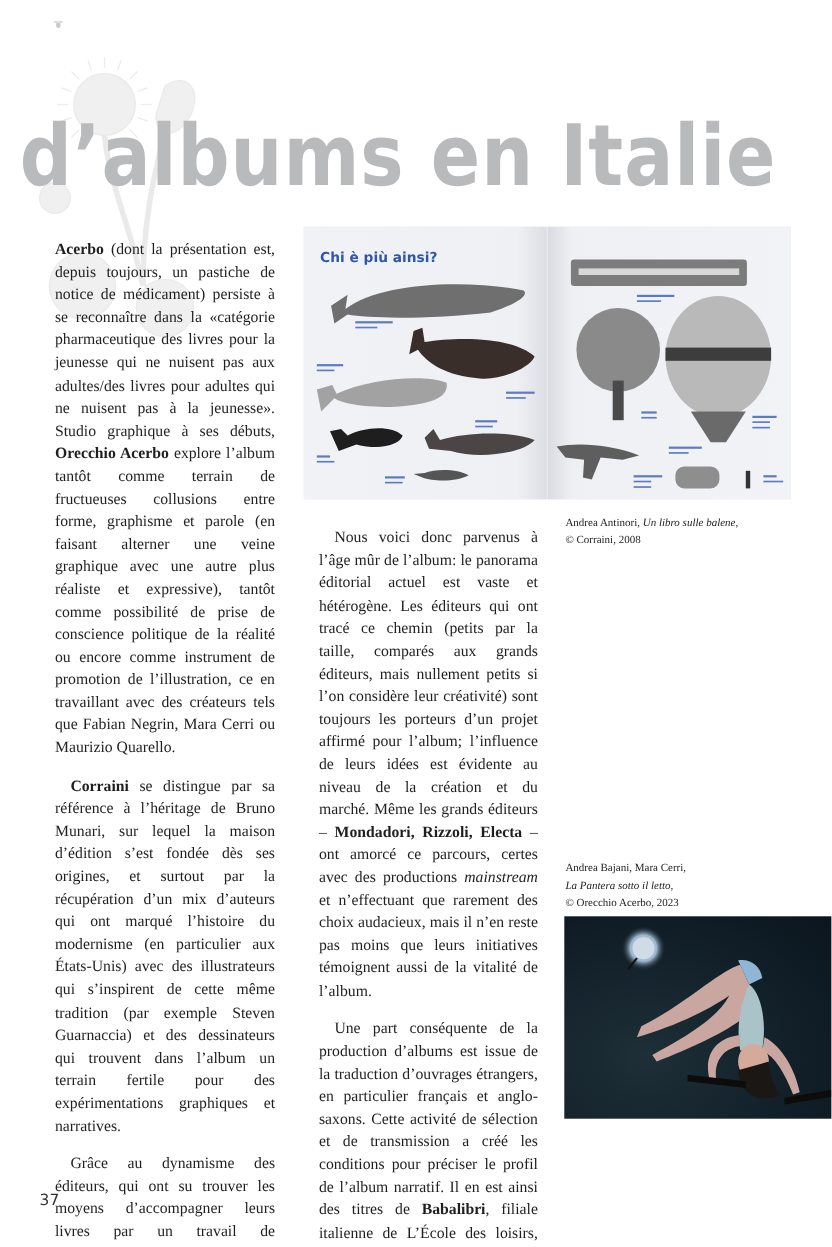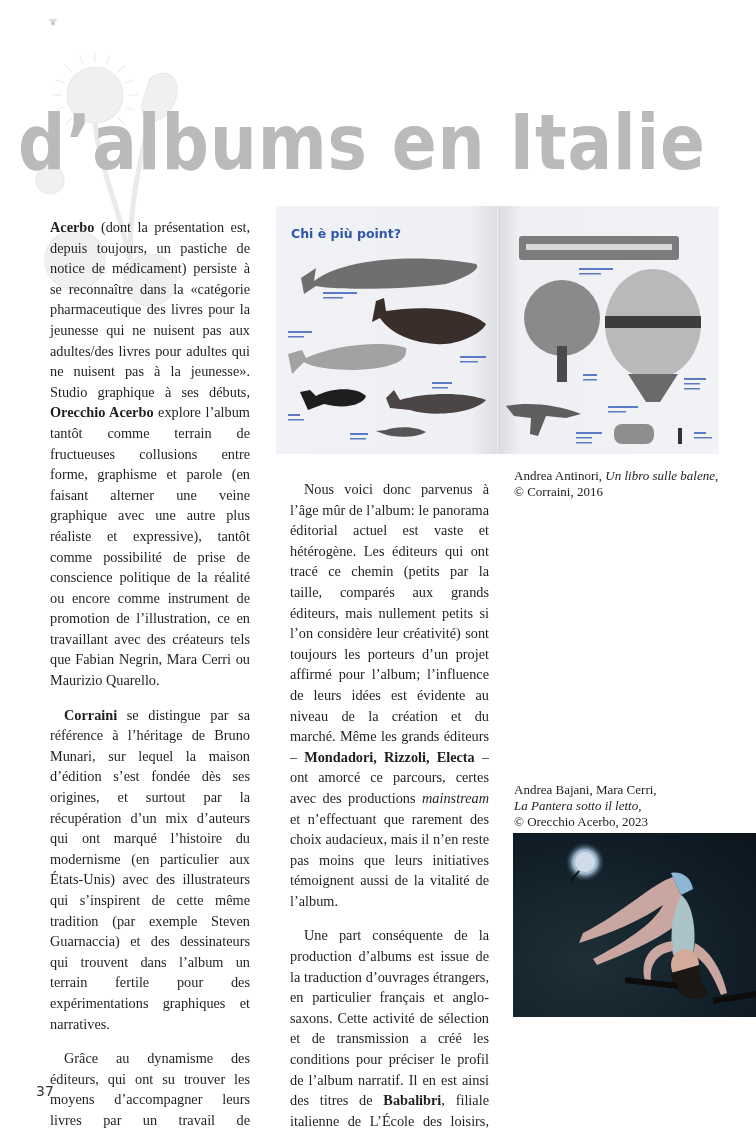--- a/index.html
+++ b/index.html
@@ -26,21 +26,21 @@
 
   #col-left { left: 36px; top: 203px; width: 228px; }
   #col-mid { left: 276px; top: 465px; width: 227px; }
 
   .spread { position: absolute; left: 276px; top: 206px; width: 443px; height: 248px; background: #eceef3; overflow: hidden; }
   .spread .page-l { position: absolute; left: 0; top: 0; width: 221px; height: 248px; background: linear-gradient(90deg, #f1f2f6 0%, #eef0f4 88%, #dcdee3 100%); }
   .spread .page-r { position: absolute; left: 222px; top: 0; width: 221px; height: 248px; background: linear-gradient(90deg, #d9dbe0 0%, #eef0f4 10%, #f2f3f6 100%); }
   .spread .heading { position: absolute; left: 15px; top: 20px; font-family: "DejaVu Sans", sans-serif; font-weight: bold; font-size: 12.5px; color: #2f56a8; white-space: nowrap; }
   .spread svg { position: absolute; left: 0; top: 0; }
 
-  .caption { position: absolute; left: 514px; font-size: 13px; line-height: 16px; color: #222; }
+  .caption { position: absolute; left: 514px; font-size: 10px; line-height: 16px; color: #222; }
   .caption i { font-style: italic; }
   #caption-1 { top: 468px; }
   #caption-2 { top: 782px; }
 
   .painting { position: absolute; left: 513px; top: 833px; width: 243px; height: 184px; overflow: hidden;
     background: radial-gradient(ellipse at 30% 70%, #1e2f37 0%, #12202a 55%, #0b151d 100%); }
 
   .folio { position: absolute; left: 36px; top: 1083px; font-family: "DejaVu Sans", "Liberation Sans", sans-serif; font-size: 14px; color: #333; }
 </style>
 </head>
@@ -138,26 +138,26 @@
         <rect x="408" y="182" width="16" height="1.5"></rect>
       <rect x="332" y="200" width="30" height="2"></rect>
         <rect x="332" y="205" width="18" height="1.5"></rect>
       <rect x="300" y="226" width="26" height="2"></rect>
         <rect x="300" y="231" width="16" height="1.5"></rect>
         <rect x="300" y="236" width="16" height="1.5"></rect>
       <rect x="418" y="226" width="12" height="2"></rect>
         <rect x="418" y="231" width="18" height="1.5"></rect>
     </g>
   </svg>
-  <div class="heading">Chi è più point?</div>
+  <div class="heading">Chi è più ainsi?</div>
 </div>
 
 <div class="caption" id="caption-1">
   <span>Andrea Antinori, </span><i>Un libro sulle balene</i><span>,</span><br>
-  <span>© Corraini, 2016</span>
+  <span>© Corraini, 2008</span>
 </div>
 
 <div class="caption" id="caption-2">
   <span>Andrea Bajani, Mara Cerri,</span><br>
   <i>La Pantera sotto il letto,</i><br>
   <span>© Orecchio Acerbo, 2023</span>
 </div>
 
 <div class="painting">
   <svg width="243" height="184" viewBox="0 0 243 184">

